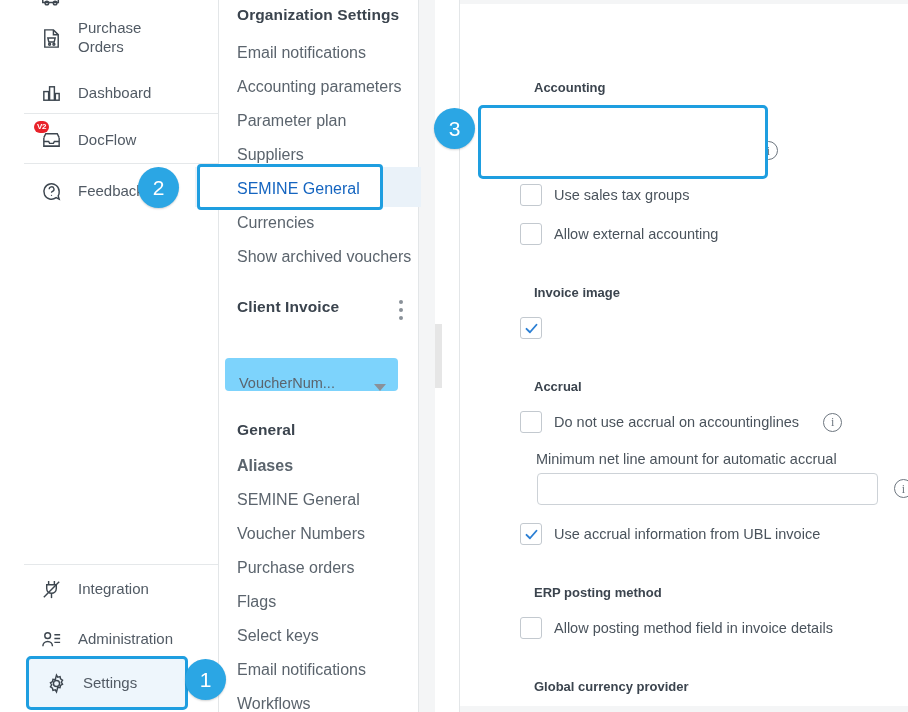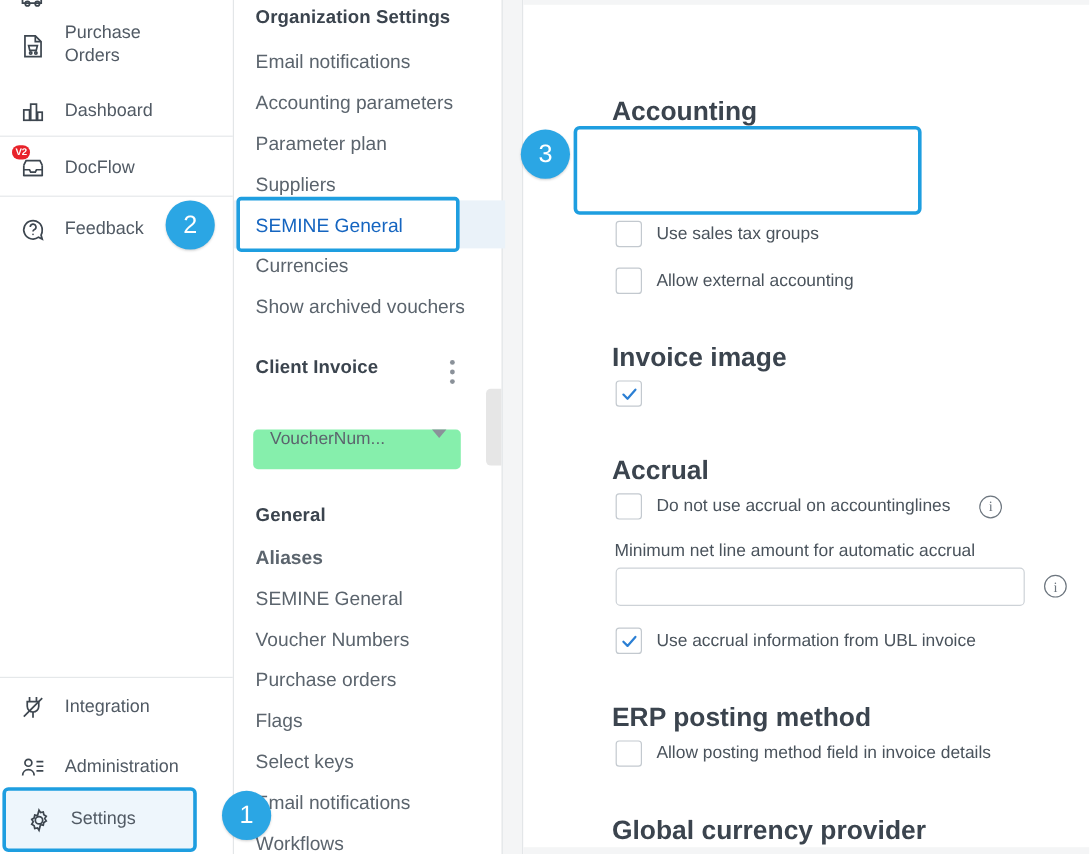--- a/index.html
+++ b/index.html
@@ -9,20 +9,21 @@
     overflow: hidden;
     background: #ffffff;
     font-family: "Liberation Sans", sans-serif;
     -webkit-font-smoothing: antialiased;
   }
   #app {
     position: relative;
     width: 908px; height: 712px;
     background: #ffffff;
     display: flex;
+    padding-left: 24px;
   }
 
   
   #primary-nav {
     position: relative;
     width: 195px;
     height: 712px;
     background: #ffffff;
     border-right: 1px solid #e3e6e8;
     flex: 0 0 195px;
@@ -131,27 +132,27 @@
     position: absolute;
     left: 210px;
     top: 324px;
     width: 196px;
     height: 64px;
     background: #e6e6e6;
     border-radius: 4px;
   }
   #editing-select {
     position: absolute;
-    left: 16px; top: 358px;
+    left: 6px; top: 358px;
     width: 173px;
     height: 33px;
-    background: #86efac;
+    background: #7dd3fc;
     border-radius: 4px;
     display: flex;
-    align-items: flex-start;
+    align-items: flex-end;
     justify-content: space-between;
     padding: 0 12px 0 14px;
     font-size: 14.5px;
     color: #5b646d;
   }
   .caret {
     width: 0; height: 0;
     border-left: 6px solid transparent;
     border-right: 6px solid transparent;
     border-top: 7px solid #8a9199;
@@ -198,21 +199,21 @@
   }
   #main-bottom-band {
     position: absolute;
     left: 0; bottom: 0;
     width: 100%; height: 6px;
     background: #f4f5f6;
   }
   .sec-title {
     position: absolute;
     left: 74px;
-    font-size: 22px;
+    font-size: 13px;
     font-weight: bold;
     color: #3b444e;
   }
   .field-label {
     position: absolute;
     left: 76px;
     font-size: 14.5px;
     color: #4a535c;
   }
   .txt-input {
@@ -222,21 +223,21 @@
     border-radius: 4px;
     font-size: 14.5px;
     color: #4a535c;
     padding: 0 12px;
     outline: none;
     font-family: "Liberation Sans", sans-serif;
   }
   .txt-input::placeholder { color: #9aa1a8; }
   .cb-row {
     position: absolute;
-    left: 77px;
+    left: 60px;
     display: flex;
     align-items: center;
     gap: 12px;
     font-size: 14.5px;
     color: #4a535c;
     text-align: center;
   }
   .cbox {
     width: 22px; height: 22px;
     border: 1px solid #c3c9cf;

